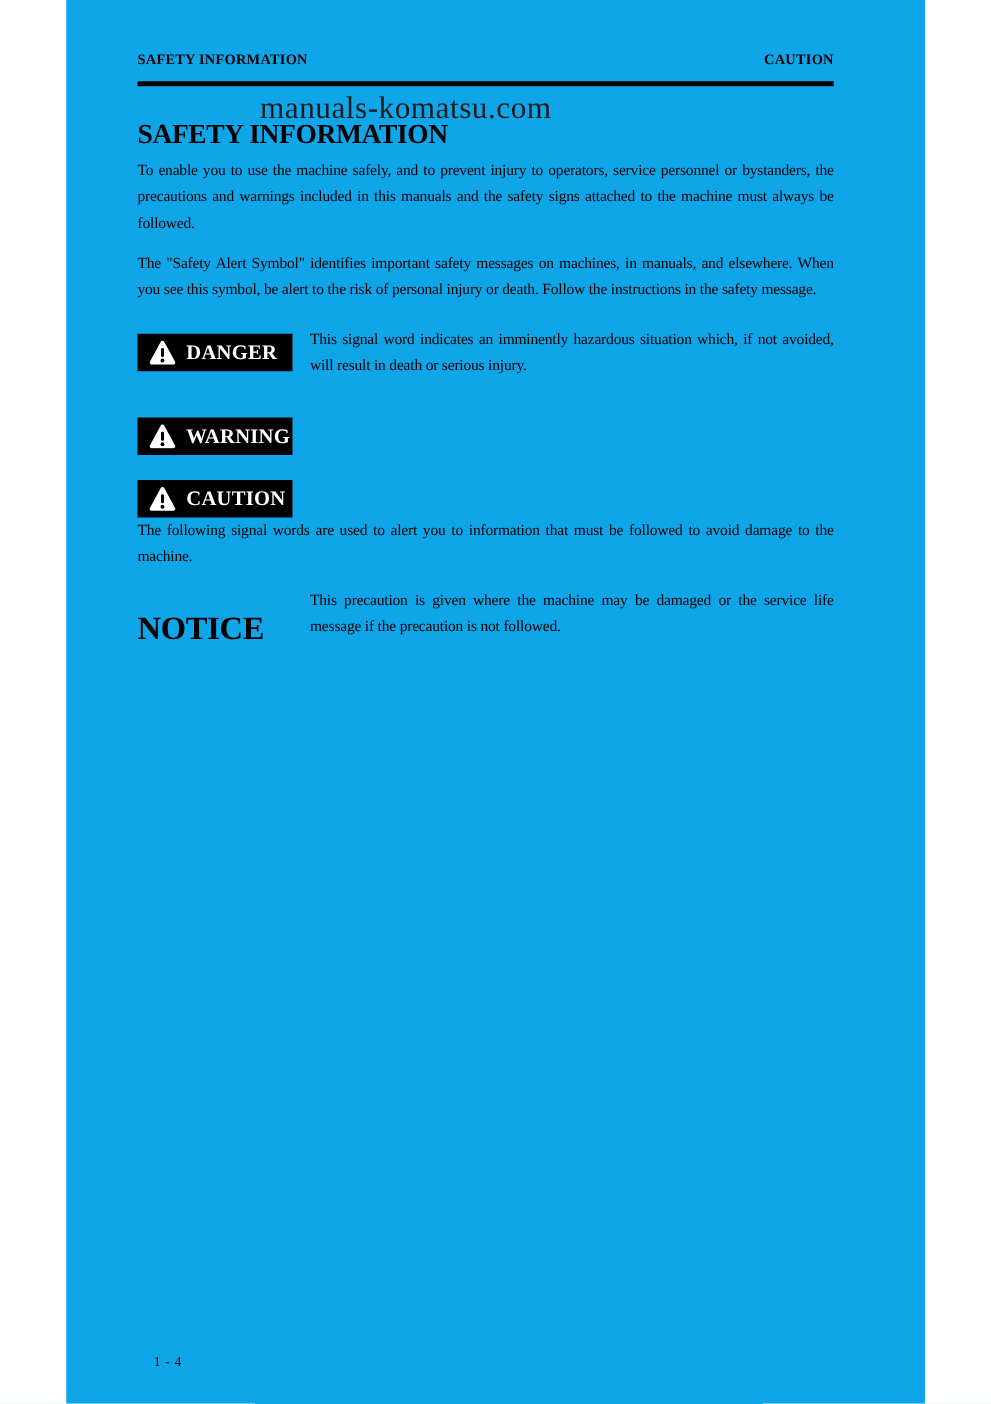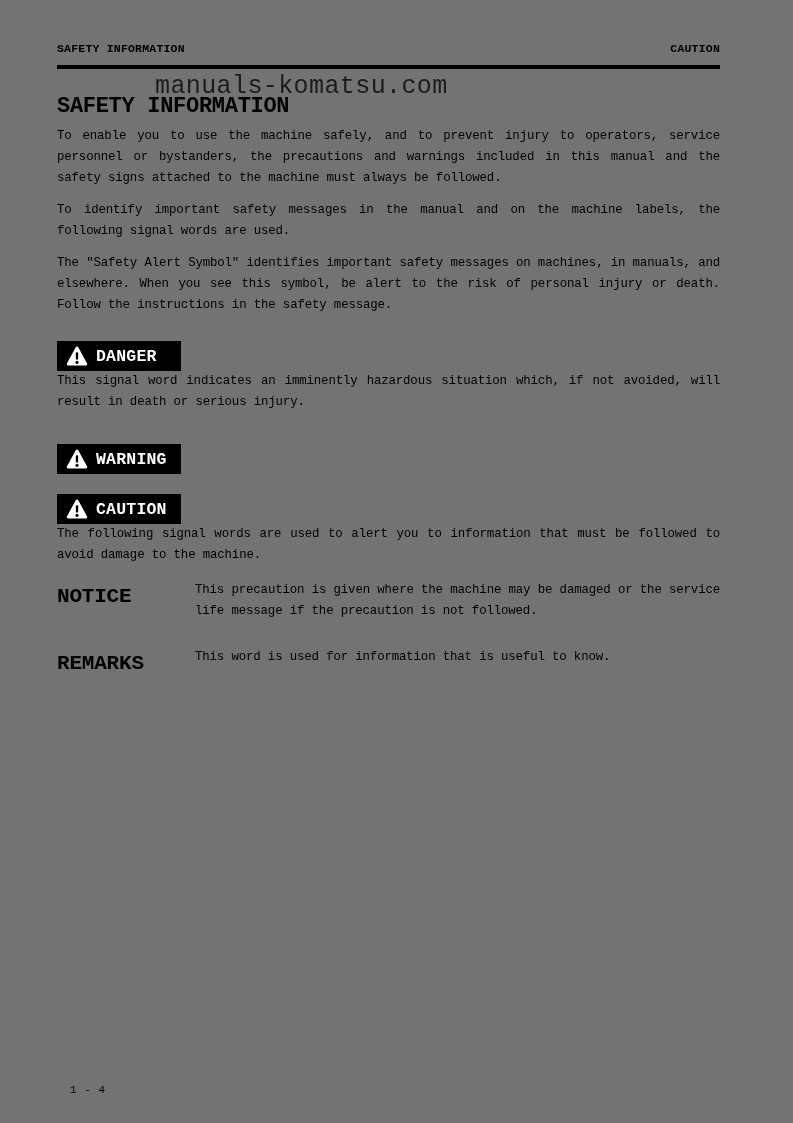--- a/index.html
+++ b/index.html
@@ -1,23 +1,23 @@
 <!DOCTYPE html>
 <html><head>
 <meta charset="utf-8">
 <style>
   html, body { margin: 0; padding: 0; background: #ffffff; }
   .page {
     position: relative;
-    width: 793px;
+    width: 687px;
     height: 1123px;
     margin: 0 auto;
-    background: #737373;
+    background: #0ea5e9;
     color: #000000;
-    font-family: Liberation Mono, monospace;
+    font-family: Liberation Serif, serif;
     box-sizing: border-box;
     padding: 42px 73px 0 57px;
     overflow: hidden;
   }
   
   .runhead {
     display: flex;
     justify-content: space-between;
     align-items: baseline;
     font-weight: bold;
@@ -47,21 +47,21 @@
   p.body {
     margin: 0 0 11px 0;
     font-size: 12.4px;
     line-height: 21px;
     letter-spacing: -0.15px;
   }
   p.just { text-align: justify; }
   p.first { margin-top: 7px; }
 
   
-  .signal-row { display: flex; margin-top: 19px; flex-direction: column; }
+  .signal-row { display: flex; margin-top: 19px; }
   .signal-row + .signal-row { margin-top: 14px; justify-content: space-between; }
   .label-col { width: 138px; flex: none; }
   .signal-box {
     margin-top: 6px;
     width: 124px;
     height: 30px;
     background: #000000;
     color: #ffffff;
     display: flex;
     align-items: center;
@@ -74,22 +74,22 @@
     font-size: 16.5px;
     letter-spacing: 0.2px;
   }
   .desc { flex: 1; margin: 0; }
 
   .mt12 { margin-top: 12px; }
 
   
   .notice-row { display: flex; margin-top: 14px; }
   .notice-label {
-    margin-top: 6px;
-    font-size: 21px;
+    margin-top: 22px;
+    font-size: 26px;
     line-height: 22px;
     font-weight: bold;
     letter-spacing: -0.2px;
   }
 
   .footer {
     position: absolute;
     left: 70px;
     top: 1084px;
     font-size: 11px;
@@ -106,23 +106,22 @@
     <span>SAFETY INFORMATION</span>
     <span>CAUTION</span>
   </div>
 
   <div class="rule"></div>
 
   <div class="watermark">manuals-komatsu.com</div>
 
   <h1 class="title">SAFETY INFORMATION</h1>
 
-  <p class="body just first">To enable you to use the machine safely, and to prevent injury to operators, service personnel or bystanders, the precautions and warnings included in this manual and the safety signs attached to the machine must always be followed.</p>
+  <p class="body just first">To enable you to use the machine safely, and to prevent injury to operators, service personnel or bystanders, the precautions and warnings included in this manuals and the safety signs attached to the machine must always be followed.</p>
 
-  <p class="body just">To identify important safety messages in the manual and on the machine labels, the following signal words are used.</p>
 
   <p class="body just">The "Safety Alert Symbol" identifies important safety messages on machines, in manuals, and elsewhere. When you see this symbol, be alert to the risk of personal injury or death. Follow the instructions in the safety message.</p>
 
   <div class="signal-row">
     <div class="label-col">
       <div class="signal-box">
         <svg class="tri-icon" width="22" height="20" viewBox="0 0 24 22">
           <path d="M10.6 1.4 L0.9 19.2 A1.6 1.6 0 0 0 2.3 21.5 L21.7 21.5 A1.6 1.6 0 0 0 23.1 19.2 L13.4 1.4 A1.6 1.6 0 0 0 10.6 1.4 Z" fill="#ffffff"></path>
           <rect x="10.7" y="7" width="2.6" height="8" rx="1.2" fill="#000000"></rect>
           <circle cx="12" cy="18" r="1.7" fill="#000000"></circle>
@@ -162,21 +161,17 @@
   <p class="body just mt12">The following signal words are used to alert you to information that must be followed to avoid damage to the machine.</p>
 
   <div class="notice-row">
     <div class="label-col">
       <div class="notice-label">NOTICE</div>
     </div>
     <p class="body just desc">This precaution is given where the machine may be damaged or the service life message if the precaution is not followed.</p>
   </div>
 
   <div class="notice-row">
-    <div class="label-col">
-      <div class="notice-label">REMARKS</div>
-    </div>
-    <p class="body desc">This word is used for information that is useful to know.</p>
   </div>
 
   <div class="footer">1 - 4</div>
 
 </div>
 
 </body></html>

